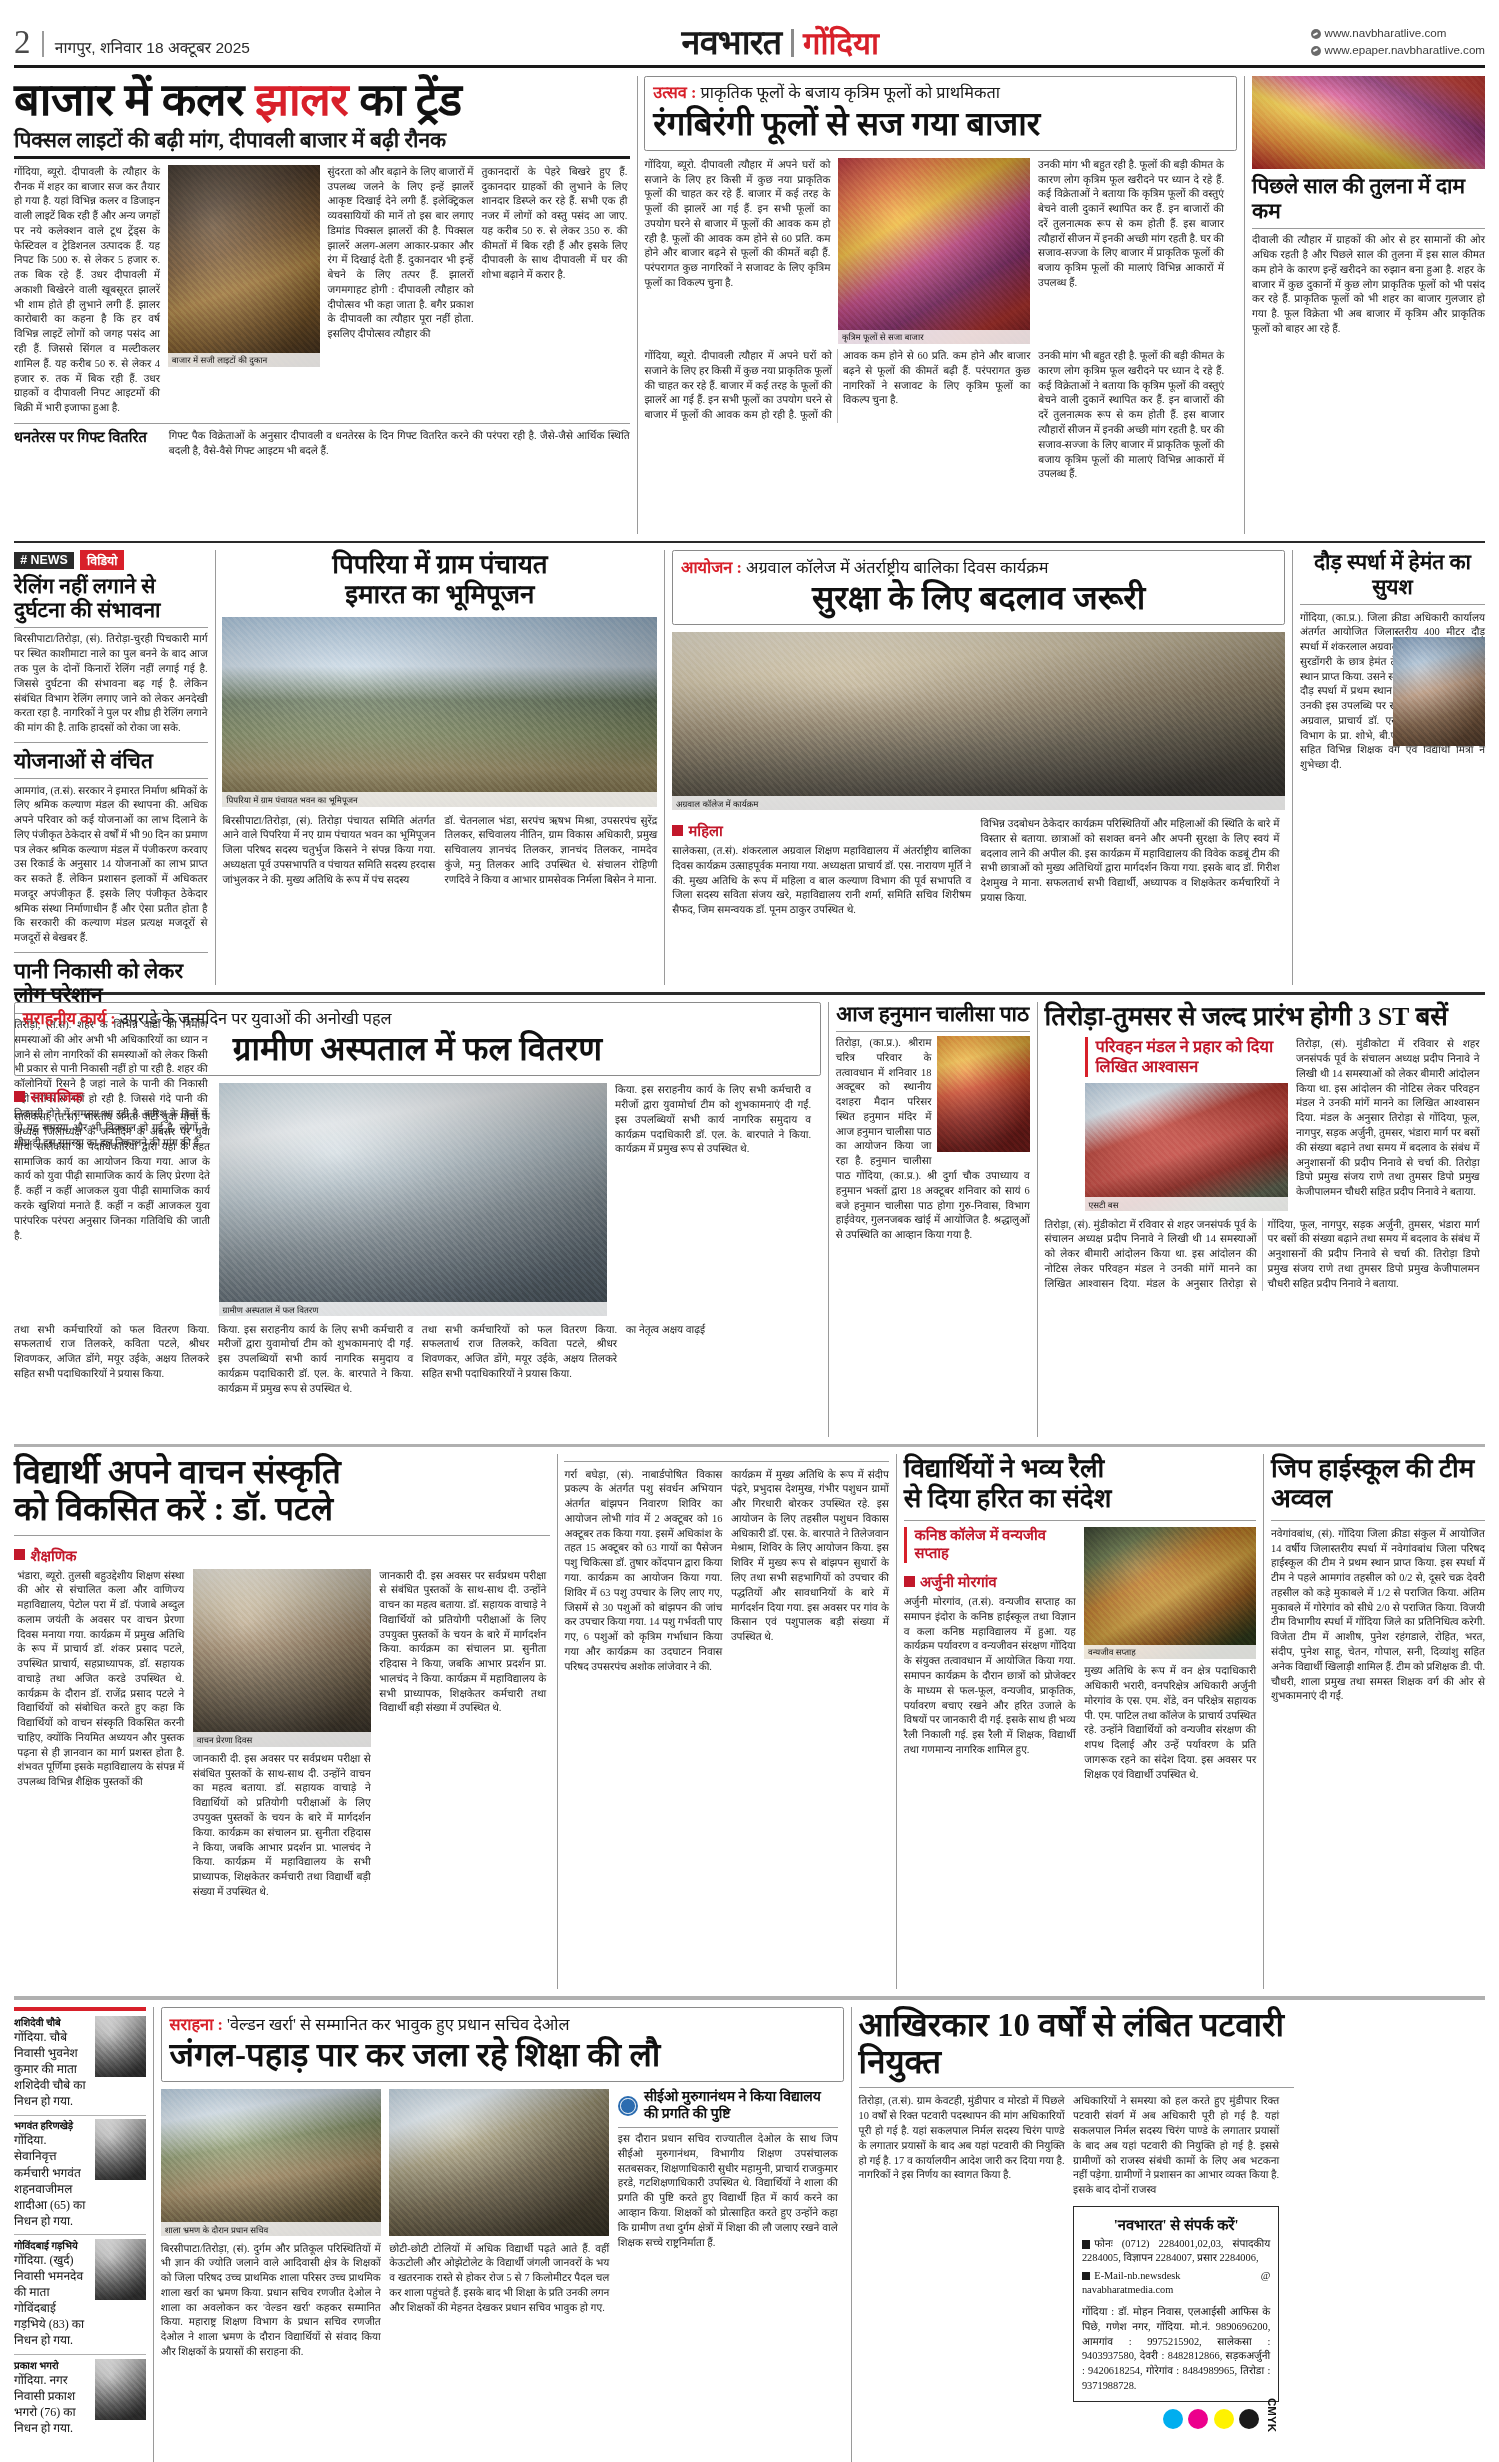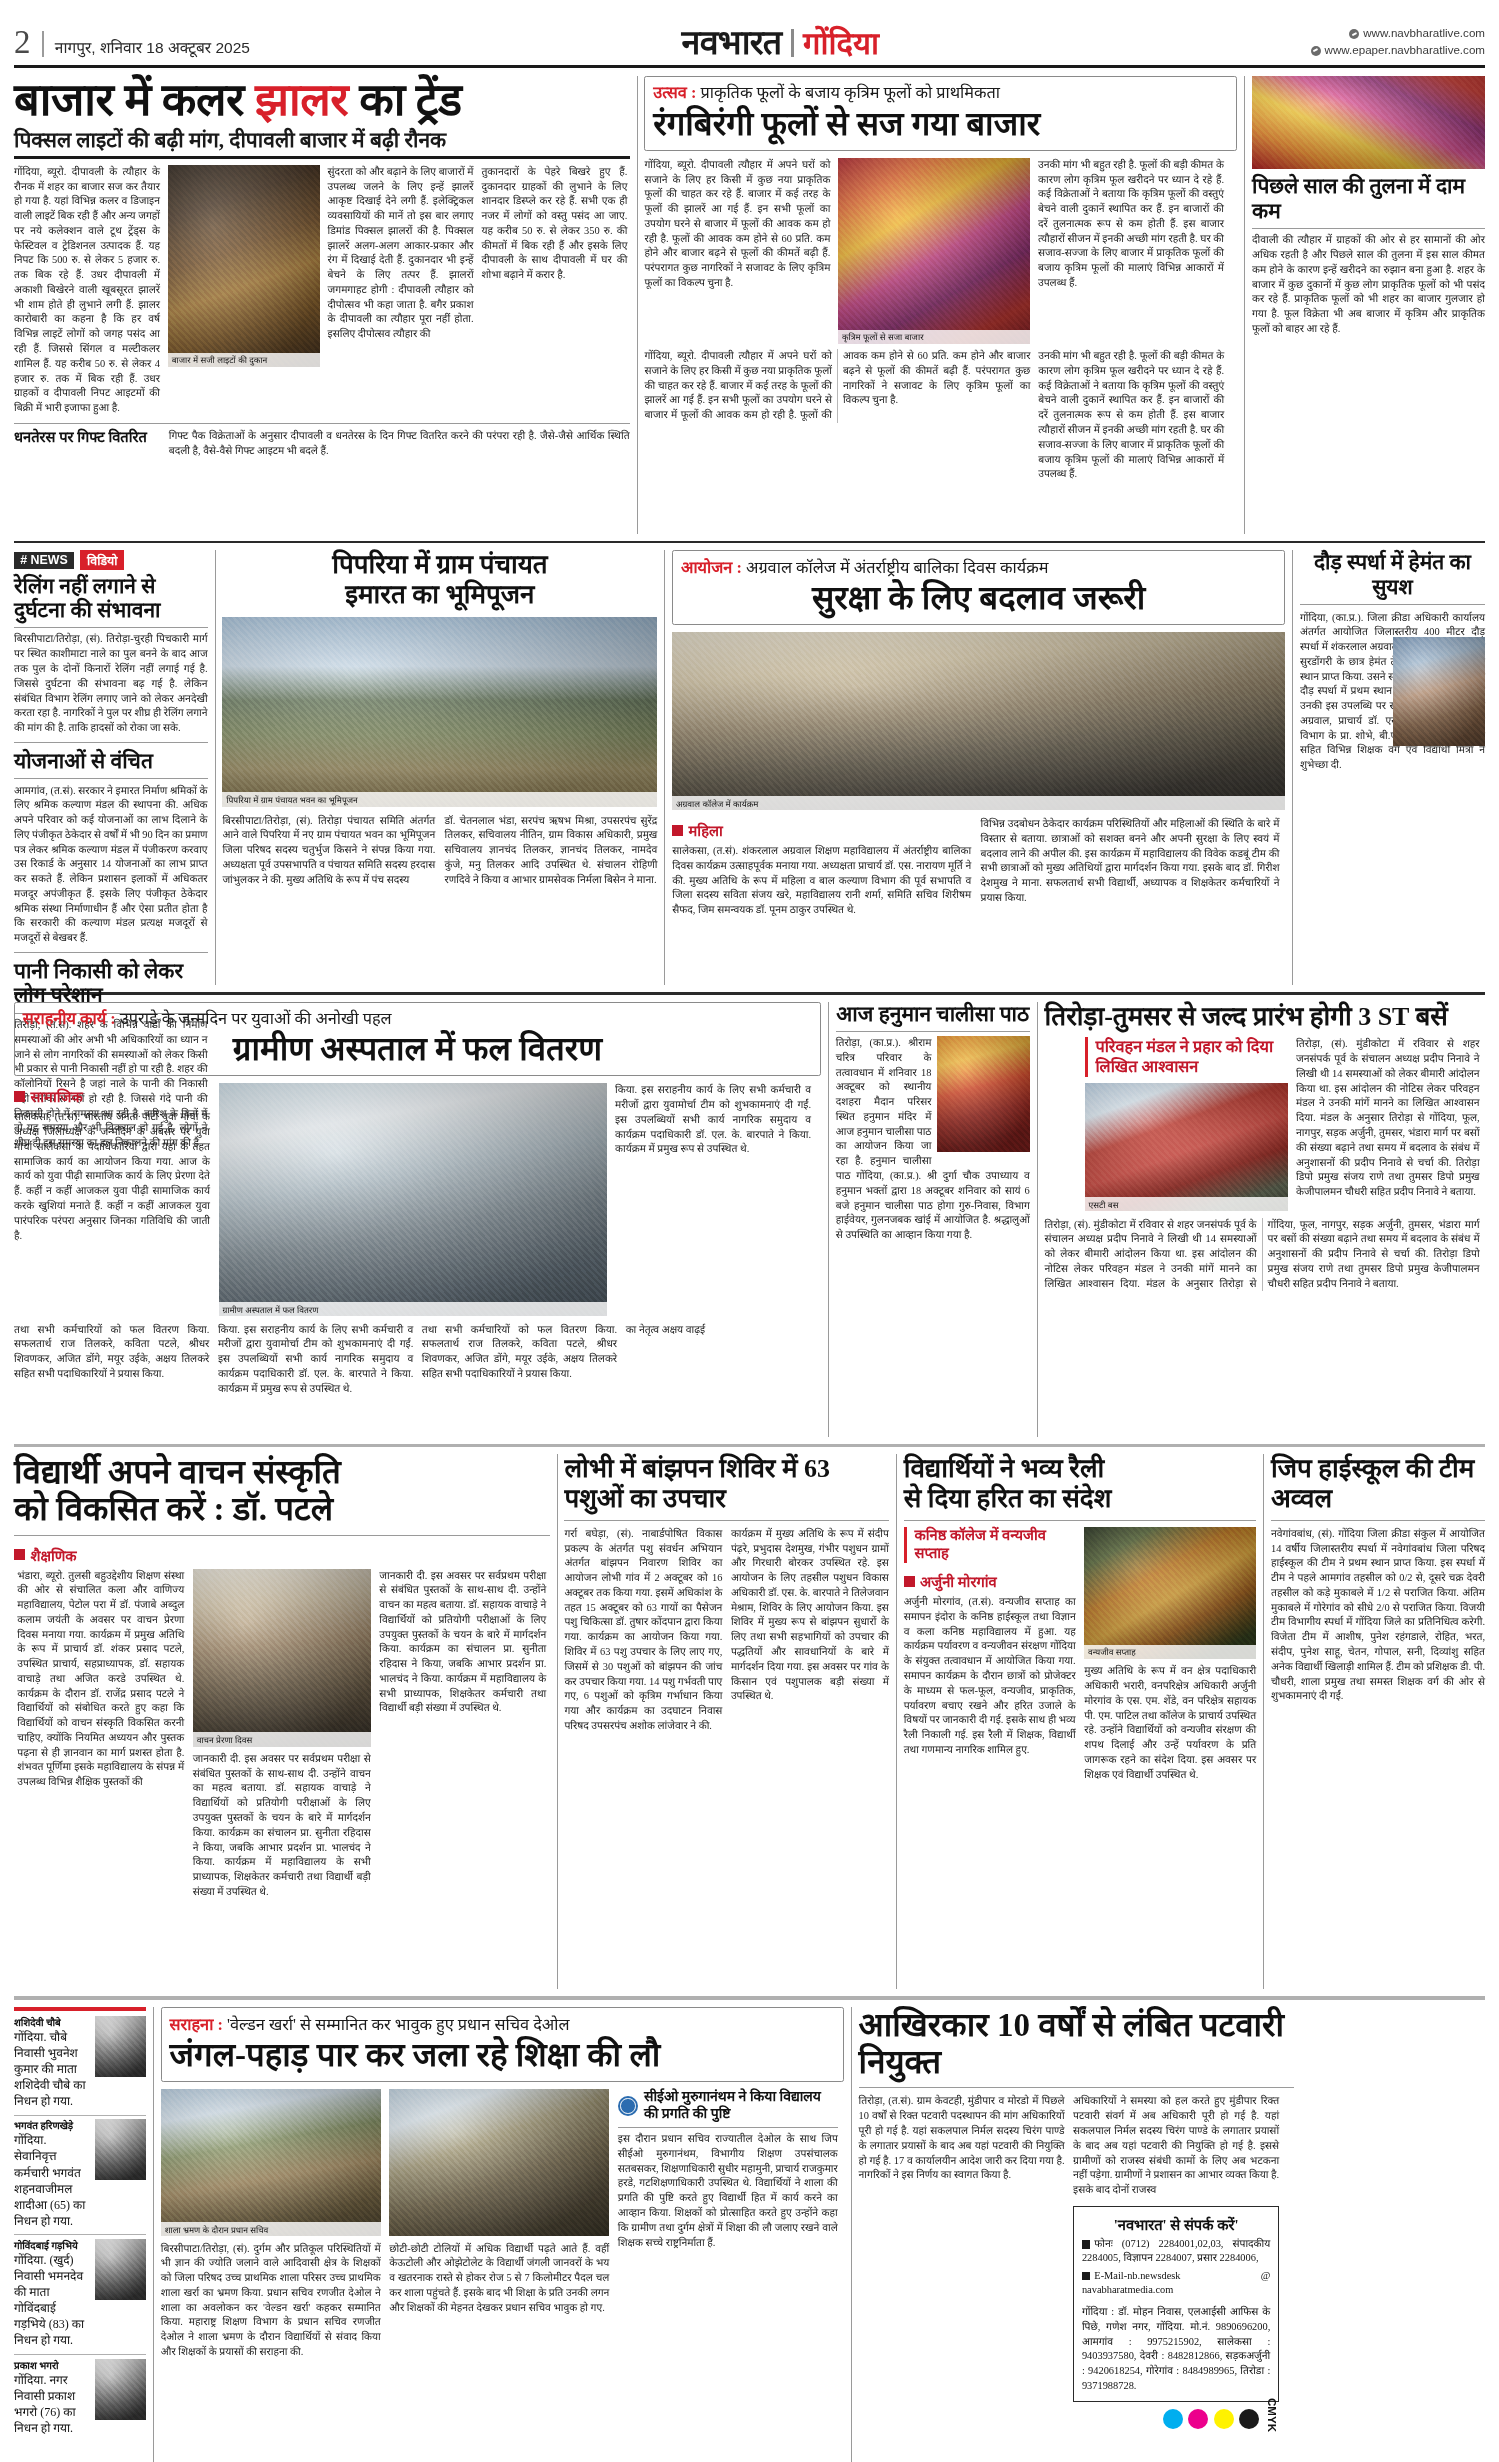--- a/index.html
+++ b/index.html
@@ -42,21 +42,21 @@
   .mh-title {
     font-size: 34px; font-weight: 700; letter-spacing: -0.8px;
     color: #1a1a1a; font-family: "Liberation Serif", serif; line-height: 0.95; margin-top: 16px;
   }
   .mh-bar { width: 3.1px; height: 28px; background: #8a8a8a; margin-bottom: 2.3px; }
   .mh-edition {
     font-size: 31px; font-weight: 700; color: #d8202a;
     font-family: "Liberation Serif", serif; line-height: 0.95;
   }
   .mh-right { text-align: right; font-size: 11.6px; color: #3a3a3a; font-family:"Liberation Sans", sans-serif; line-height: 1.45;}
-  .mh-right .u { display:flex; align-items:center; justify-content:flex-end; gap:3.9px;}
+  .mh-right .u { display:flex; align-items:center; justify-content:flex-start; gap:3.9px;}
   .globe { display:inline-block; width:10px; height:10px; border-radius:50%; background:#6b6b6b; position:relative;}
   .globe::after{content:"";position:absolute;left:2.3px;top:3.9px;width:5.4px;height:2.3px;background:#fff;transform:rotate(-28deg);border-radius:0.8px;}
 
   .rule-thick { height: 3.1px; background: #1a1a1a; margin-top: 3.1px; }
 
   
   .cols { display: flex; gap: 0; }
   .vline { width: 0.8px; background: #9a9a9a; align-self: stretch; margin: 0 7px; flex: none; }
   .hline-d { height: 2.3px; background: #2a2a2a; margin: 7px 0; }
   .hline-g { height: 3.9px; background: #b0b0b0; margin: 7px 0; }
@@ -464,21 +464,20 @@
         </div>
         <div style="width:167px;">
             <div class="body-txt tight">जानकारी दी. इस अवसर पर सर्वप्रथम परीक्षा से संबंधित पुस्तकों के साथ-साथ दी. उन्होंने वाचन का महत्व बताया. डॉ. सहायक वाचाड़े ने विद्यार्थियों को प्रतियोगी परीक्षाओं के लिए उपयुक्त पुस्तकों के चयन के बारे में मार्गदर्शन किया. कार्यक्रम का संचालन प्रा. सुनीता रहिदास ने किया, जबकि आभार प्रदर्शन प्रा. भालचंद ने किया. कार्यक्रम में महाविद्यालय के सभी प्राध्यापक, शिक्षकेतर कर्मचारी तथा विद्यार्थी बड़ी संख्या में उपस्थित थे.</div>
           </div>
       </div>
     </div>
 
     <div class="vline"></div>
 
     <div style="width:326px;">
-      <h2 class="hl-med">लोभी में बांझपन शिविर में 63 पशुओं का उपचार</h2>
       <div style="height:0.8px;background:#9a9a9a;margin:6.2px 0;"></div>
       <div style="display:flex;gap:8.5px;">
         <div style="width:158px;">
             <div class="body-txt tight">गर्रा बघेड़ा, (सं). नाबार्डपोषित विकास प्रकल्प के अंतर्गत पशु संवर्धन अभियान अंतर्गत बांझपन निवारण शिविर का आयोजन लोभी गांव में 2 अक्टूबर को 16 अक्टूबर तक किया गया. इसमें अधिकांश के तहत 15 अक्टूबर को 63 गायों का पैसेजन पशु चिकित्सा डॉ. तुषार कोंदपान द्वारा किया गया. कार्यक्रम का आयोजन किया गया. शिविर में 63 पशु उपचार के लिए लाए गए, जिसमें से 30 पशुओं को बांझपन की जांच कर उपचार किया गया. 14 पशु गर्भवती पाए गए, 6 पशुओं को कृत्रिम गर्भाधान किया गया और कार्यक्रम का उदघाटन निवास परिषद उपसरपंच अशोक लांजेवार ने की.</div>
           </div>
         <div style="width:158px;">
             <div class="body-txt tight">कार्यक्रम में मुख्य अतिथि के रूप में संदीप पंढ़रे, प्रभुदास देशमुख, गंभीर पशुधन ग्रामों और गिरधारी बोरकर उपस्थित रहे. इस आयोजन के लिए तहसील पशुधन विकास अधिकारी डॉ. एस. के. बारपाते ने तिलेजवान मेश्राम, शिविर के लिए आयोजन किया. इस शिविर में मुख्य रूप से बांझपन सुधारों के लिए तथा सभी सहभागियों को उपचार की पद्धतियों और सावधानियों के बारे में मार्गदर्शन दिया गया. इस अवसर पर गांव के किसान एवं पशुपालक बड़ी संख्या में उपस्थित थे.</div>
           </div>
       </div>
     </div>

